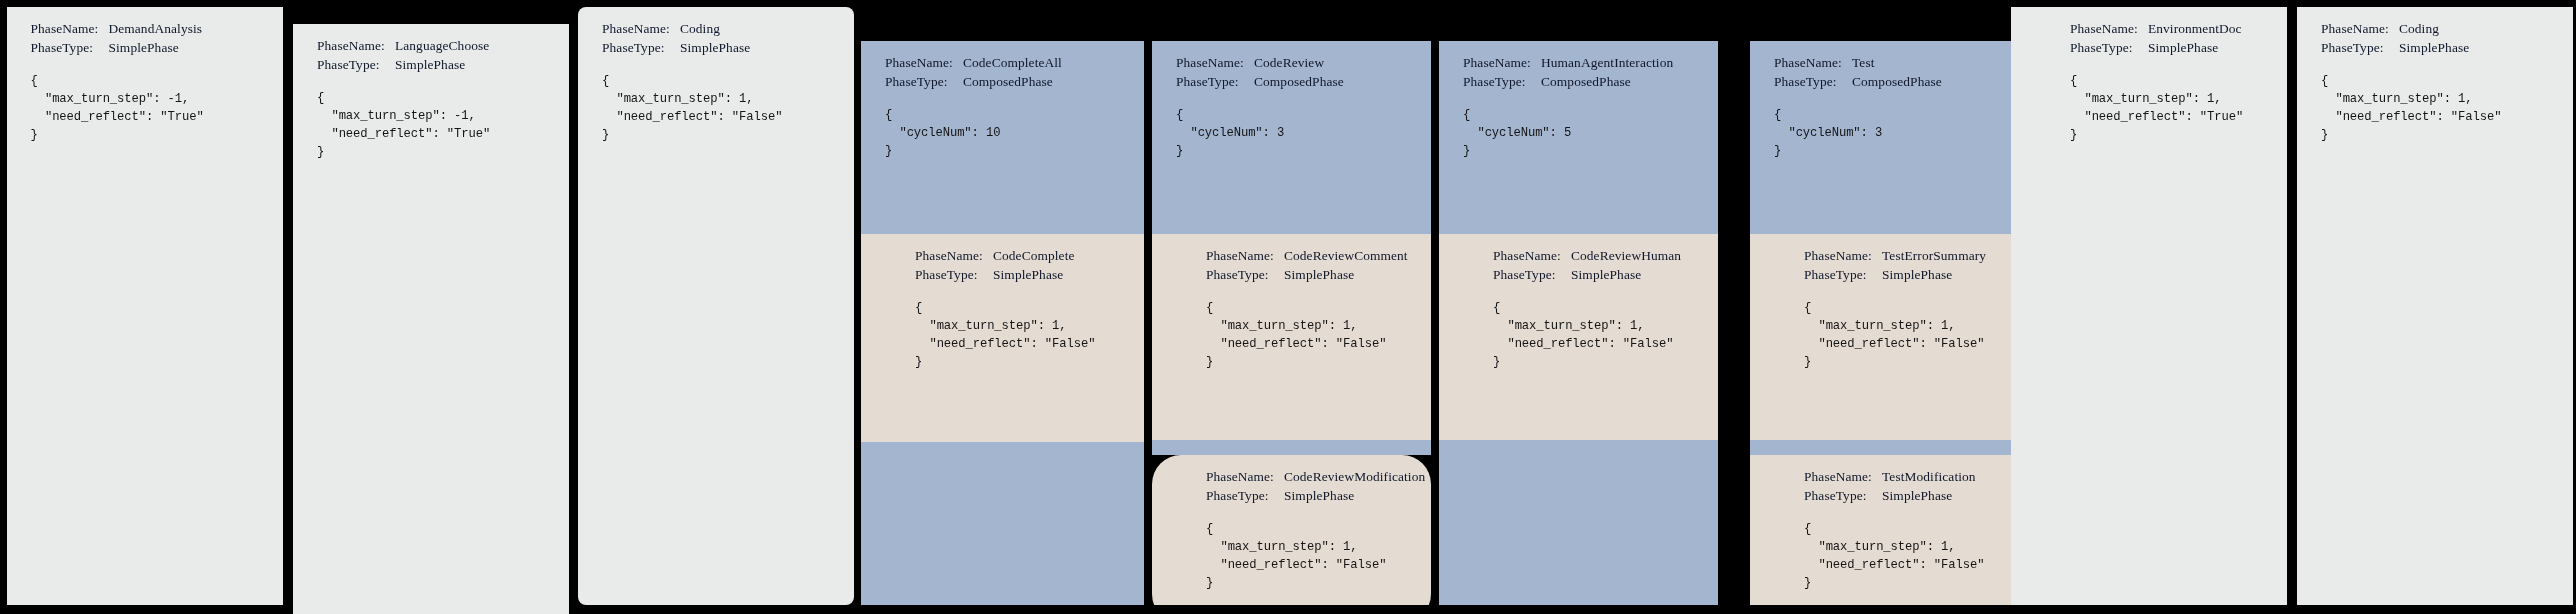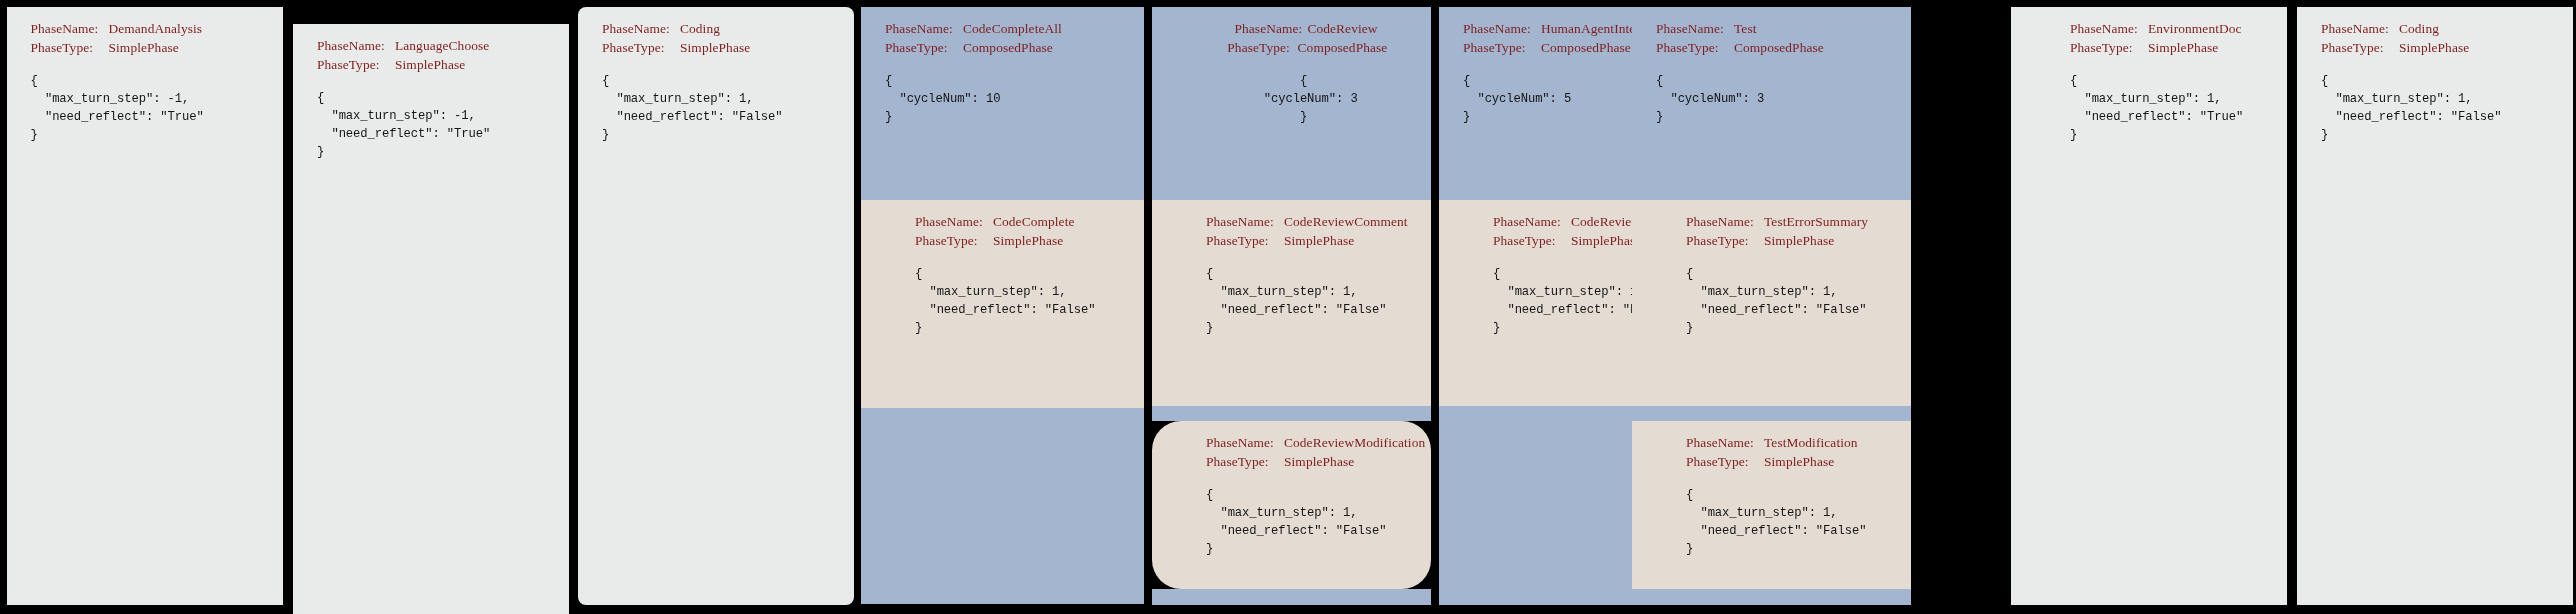--- a/index.html
+++ b/index.html
@@ -34,35 +34,35 @@
     background: #000000;
     overflow: hidden;
   }
 
   .block {
     box-sizing: border-box;
     overflow: hidden;
     position: relative;
   }
   .block.simple   { background: #e8ebea; }
-  .block.composed { background: #a3b5cf; }
+  .block.composed { background: #a3b5cf; margin-top: 34px; }
   .block.nested   { background: #e4dbd2; padding-left: 30px; }
   .block.filler   { background: #a3b5cf; }
 
   .block-inner {
     padding: 13px 0 0 24px;
   }
 
   .hdr-row {
     display: block;
     white-space: nowrap;
     font-family: "Liberation Serif", serif;
     font-size: 13.4px;
     line-height: 18.5px;
-    color: #7f1d1d;
+    color: #0f172a;
     letter-spacing: 0.1px;
   }
   .hdr-key {
     display: inline-block;
     width: 78px;
     font-family: "Liberation Serif", serif;
   }
   .hdr-val {
     font-family: "Liberation Serif", serif;
   }
@@ -133,21 +133,21 @@
           <div class="hdr-row"><span class="hdr-key">PhaseType:</span><span class="hdr-val">SimplePhase</span></div>
           <div class="json">{
   "max_turn_step": 1,
   "need_reflect": "False"
 }</div>
         </div>
       </div>
       <div class="block filler" style="height: 196px; flex: 0 0 196px;"></div>
     </div>
     <div class="panel" style="position: absolute; left: 1152px; width: 279px; top: 7.4px; height: 598px;">
-      <div class="block composed" style="height: 193px; flex: 0 0 193px; text-align: center;">
+      <div class="block composed" style="height: 193px; flex: 0 0 193px;">
         <div class="block-inner">
           <div class="hdr-row"><span class="hdr-key">PhaseName:</span><span class="hdr-val">CodeReview</span></div>
           <div class="hdr-row"><span class="hdr-key">PhaseType:</span><span class="hdr-val">ComposedPhase</span></div>
           <div class="json">{
   "cycleNum": 3
 }</div>
         </div>
       </div>
       <div class="block nested" style="height: 206px; flex: 0 0 206px;">
         <div class="block-inner">
@@ -187,21 +187,21 @@
           <div class="hdr-row"><span class="hdr-key">PhaseName:</span><span class="hdr-val">CodeReviewHuman</span></div>
           <div class="hdr-row"><span class="hdr-key">PhaseType:</span><span class="hdr-val">SimplePhase</span></div>
           <div class="json">{
   "max_turn_step": 1,
   "need_reflect": "False"
 }</div>
         </div>
       </div>
       <div class="block filler" style="height: 199px; flex: 0 0 199px;"></div>
     </div>
-    <div class="panel" style="position: absolute; left: 1632px; width: 279px; top: 7.4px; height: 598px;">
+    <div class="panel" style="position: absolute; left: 1750px; width: 279px; top: 7.4px; height: 598px;">
       <div class="block composed" style="height: 193px; flex: 0 0 193px;">
         <div class="block-inner">
           <div class="hdr-row"><span class="hdr-key">PhaseName:</span><span class="hdr-val">Test</span></div>
           <div class="hdr-row"><span class="hdr-key">PhaseType:</span><span class="hdr-val">ComposedPhase</span></div>
           <div class="json">{
   "cycleNum": 3
 }</div>
         </div>
       </div>
       <div class="block nested" style="height: 206px; flex: 0 0 206px;">

